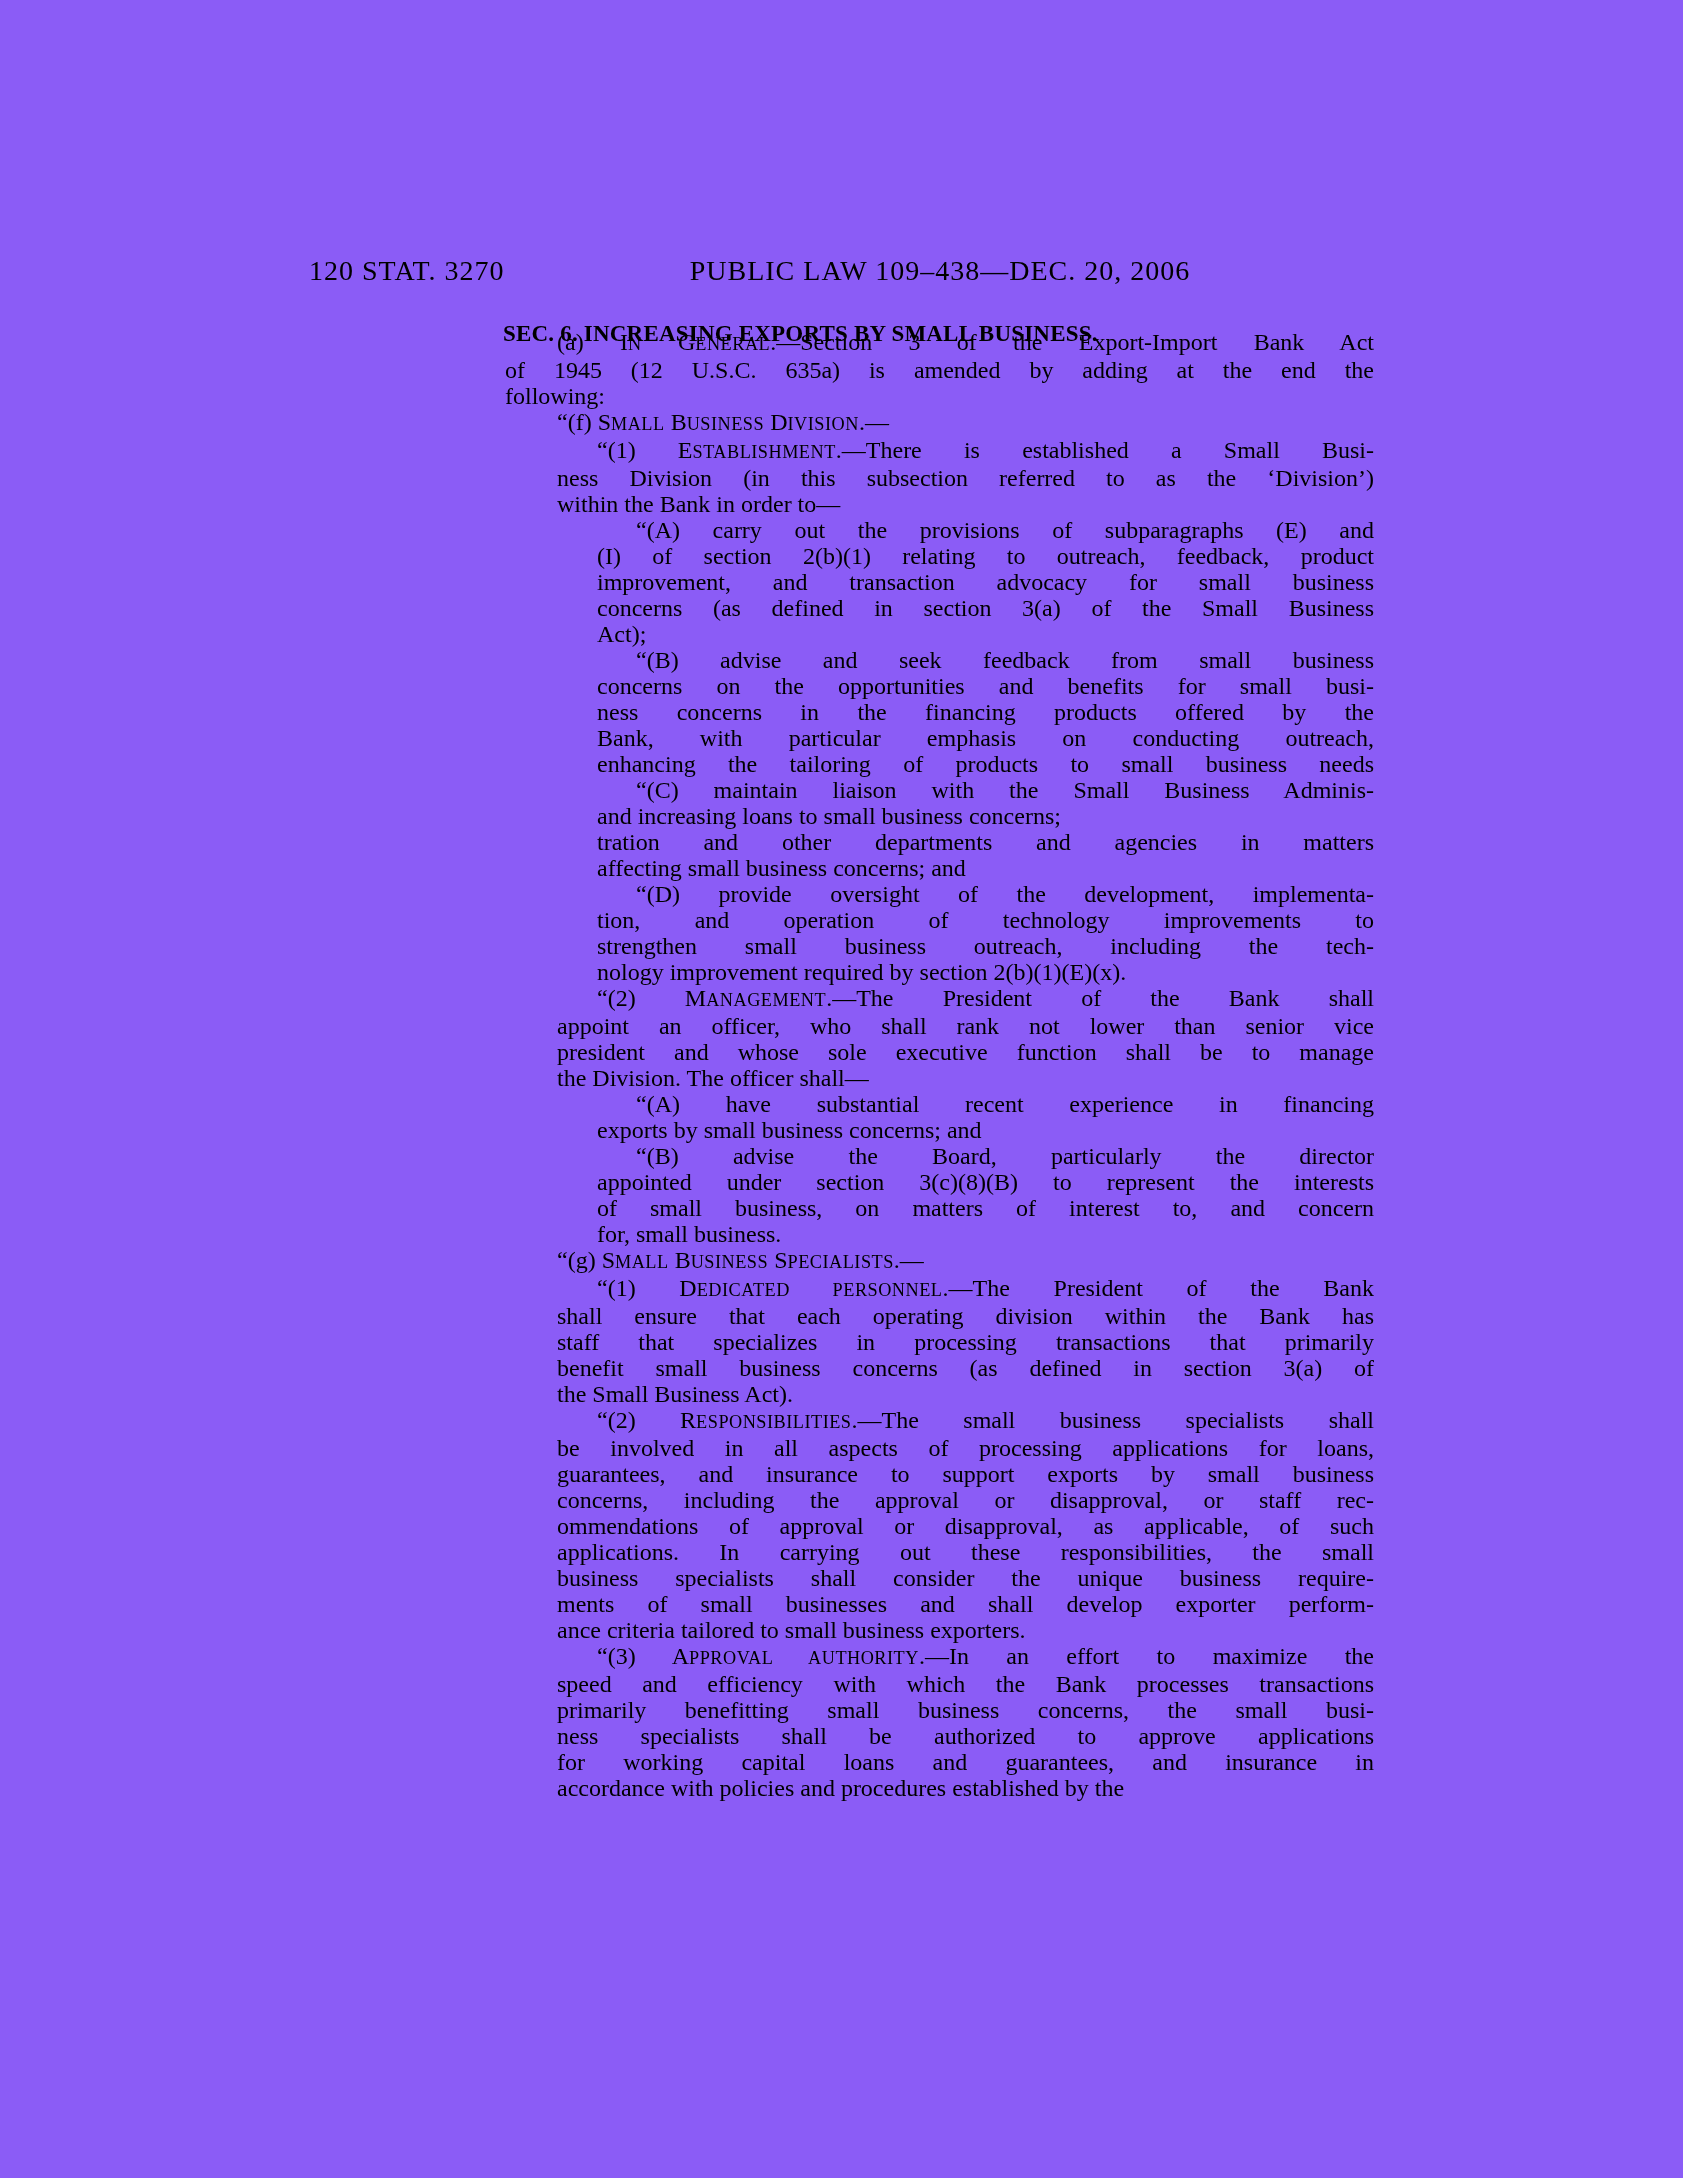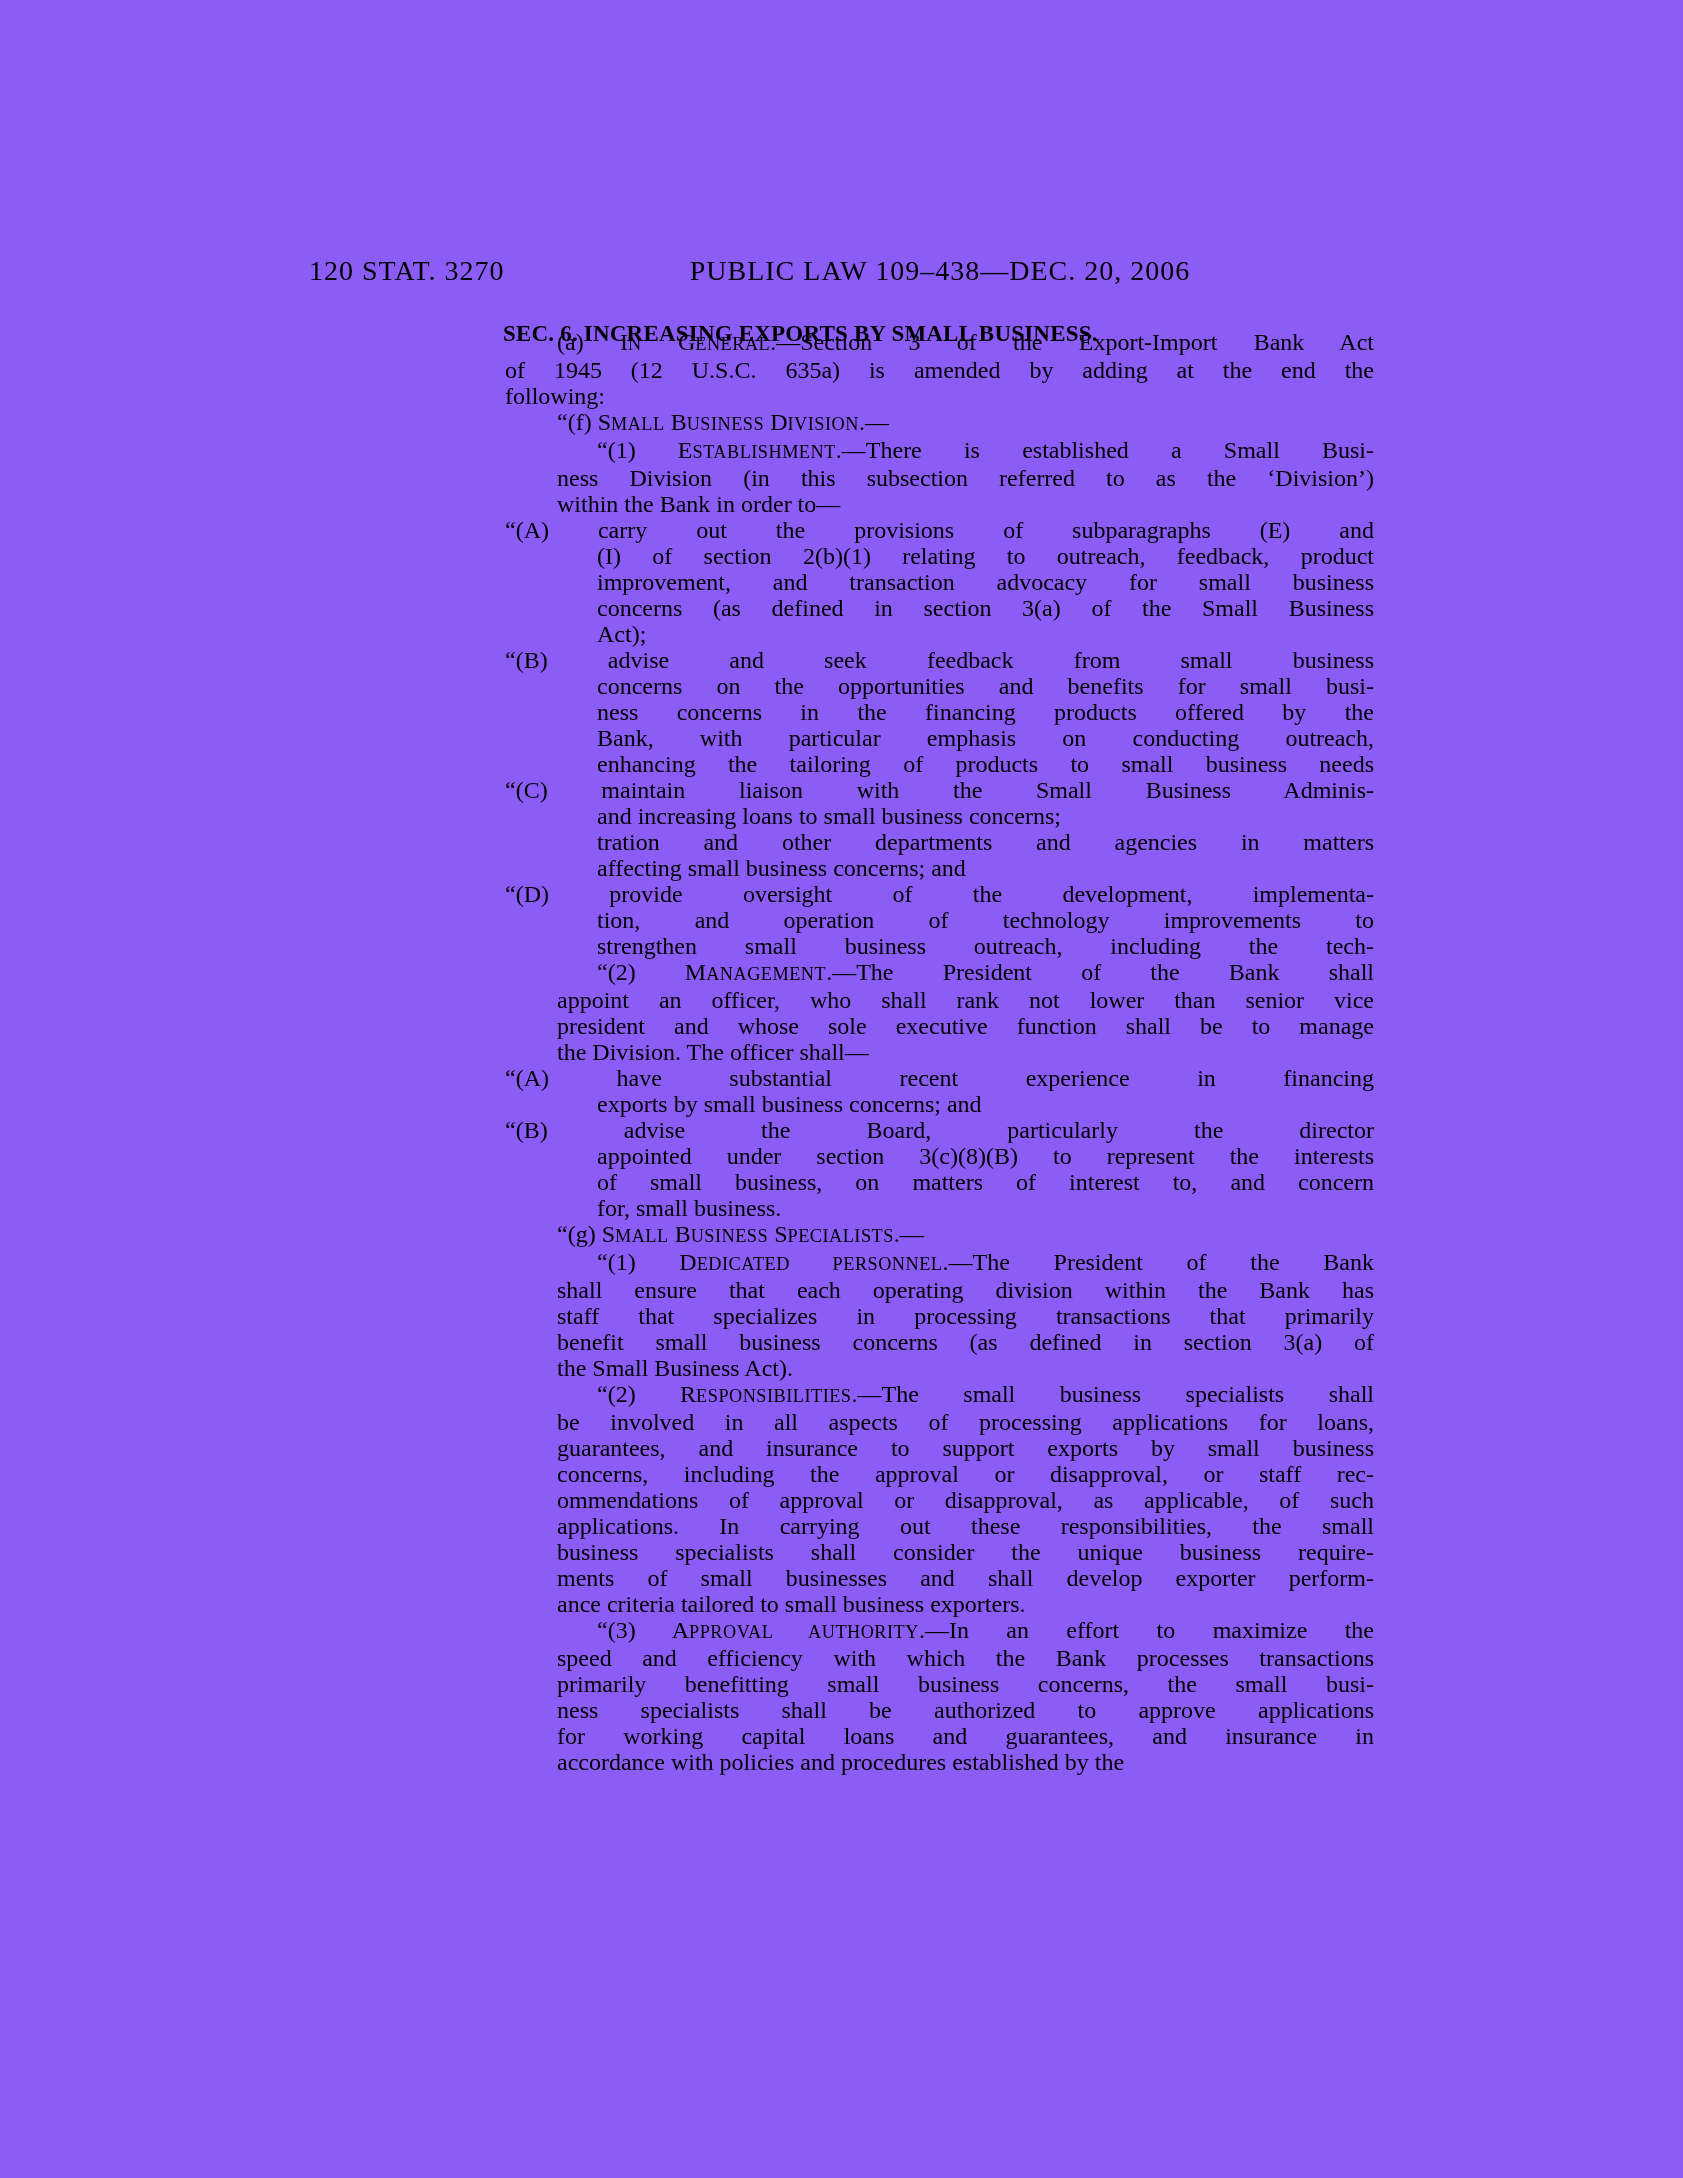--- a/index.html
+++ b/index.html
@@ -54,21 +54,21 @@
   .line {
     text-align: justify;
     text-align-last: justify;
   }
   .line.nj {
     text-align-last: left;
   }
   .i0 { margin-left: 0; }
   .i1 { margin-left: 52px; }
   .i2 { margin-left: 92px; }
-  .i3 { }
+  .i3 { margin-left: 131px; }
   .sc {
     font-size: 0.76em;
     letter-spacing: 0.5px;
   }
 </style>
 </head>
 <body>
 
 <div class="page">
   <span class="stat-number">120 STAT. 3270</span>
@@ -92,20 +92,21 @@
       <div class="line i2">ness concerns in the financing products offered by the</div>
       <div class="line i2">Bank, with particular emphasis on conducting outreach,</div>
       <div class="line i2">enhancing the tailoring of products to small business needs</div>
       <div class="line i3">“(C) maintain liaison with the Small Business Adminis-</div>
       <div class="line i2 nj">and increasing loans to small business concerns;</div>
       <div class="line i2">tration and other departments and agencies in matters</div>
       <div class="line i2 nj">affecting small business concerns; and</div>
       <div class="line i3">“(D) provide oversight of the development, implementa-</div>
       <div class="line i2">tion, and operation of technology improvements to</div>
       <div class="line i2">strengthen small business outreach, including the tech-</div>
+      <div class="line i2 nj">nology improvement required by section 2(b)(1)(E)(x).</div>
       <div class="line i2">“(2) M<span class="sc">ANAGEMENT</span>.—The President of the Bank shall</div>
       <div class="line i1">appoint an officer, who shall rank not lower than senior vice</div>
       <div class="line i1">president and whose sole executive function shall be to manage</div>
       <div class="line i1 nj">the Division. The officer shall—</div>
       <div class="line i3">“(A) have substantial recent experience in financing</div>
       <div class="line i2 nj">exports by small business concerns; and</div>
       <div class="line i3">“(B) advise the Board, particularly the director</div>
       <div class="line i2">appointed under section 3(c)(8)(B) to represent the interests</div>
       <div class="line i2">of small business, on matters of interest to, and concern</div>
       <div class="line i2 nj">for, small business.</div>

